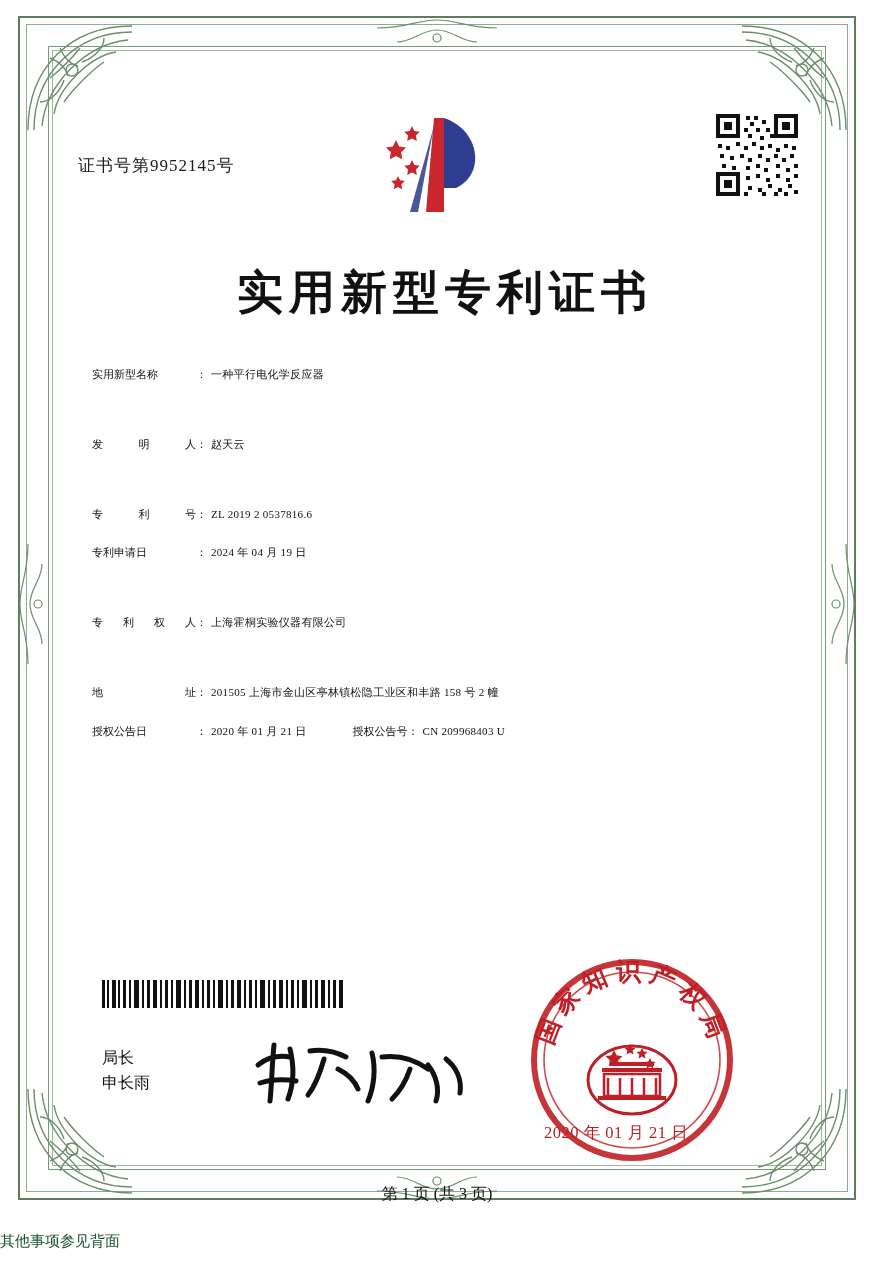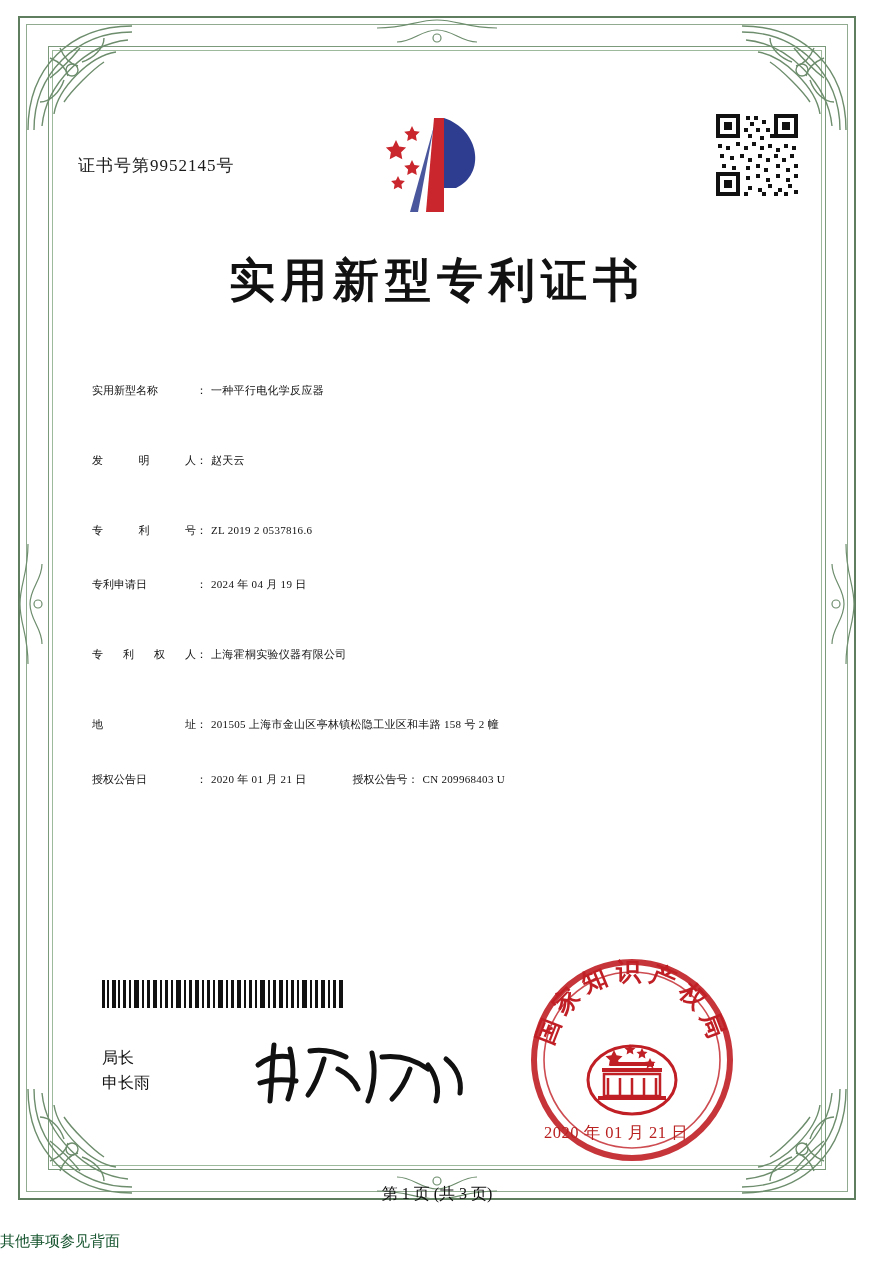--- a/index.html
+++ b/index.html
@@ -108,28 +108,29 @@
     position: absolute;
     right: 22px;
     top: 62px;
     width: 86px;
     height: 86px;
   }
 
   .title {
     position: absolute;
     left: 0;
-    top: 200px;
+    top: 212px;
     width: 770px;
     text-align: center;
     font-size: 46px;
     font-weight: bold;
     letter-spacing: 6px;
     font-family: "DejaVu Serif", "Liberation Serif", serif;
     color: #111;
+    padding-left: 8px;
   }
 
   .fields {
     position: absolute;
     left: 40px;
     top: 318px;
     width: 700px;
     font-size: 11px;
     line-height: 1.1;
   }
@@ -147,21 +148,20 @@
   .field-label.spread {
     text-align: justify;
     text-align-last: justify;
     margin-top: 32px;
   }
   .field-colon {
     margin-right: 4px;
   }
   .field-value {
     letter-spacing: 0.3px;
-    margin-top: 16px;
   }
   .inline-gap {
     display: inline-block;
     width: 46px;
   }
 
   .paragraphs {
     position: absolute;
     left: 40px;
     top: 690px;

